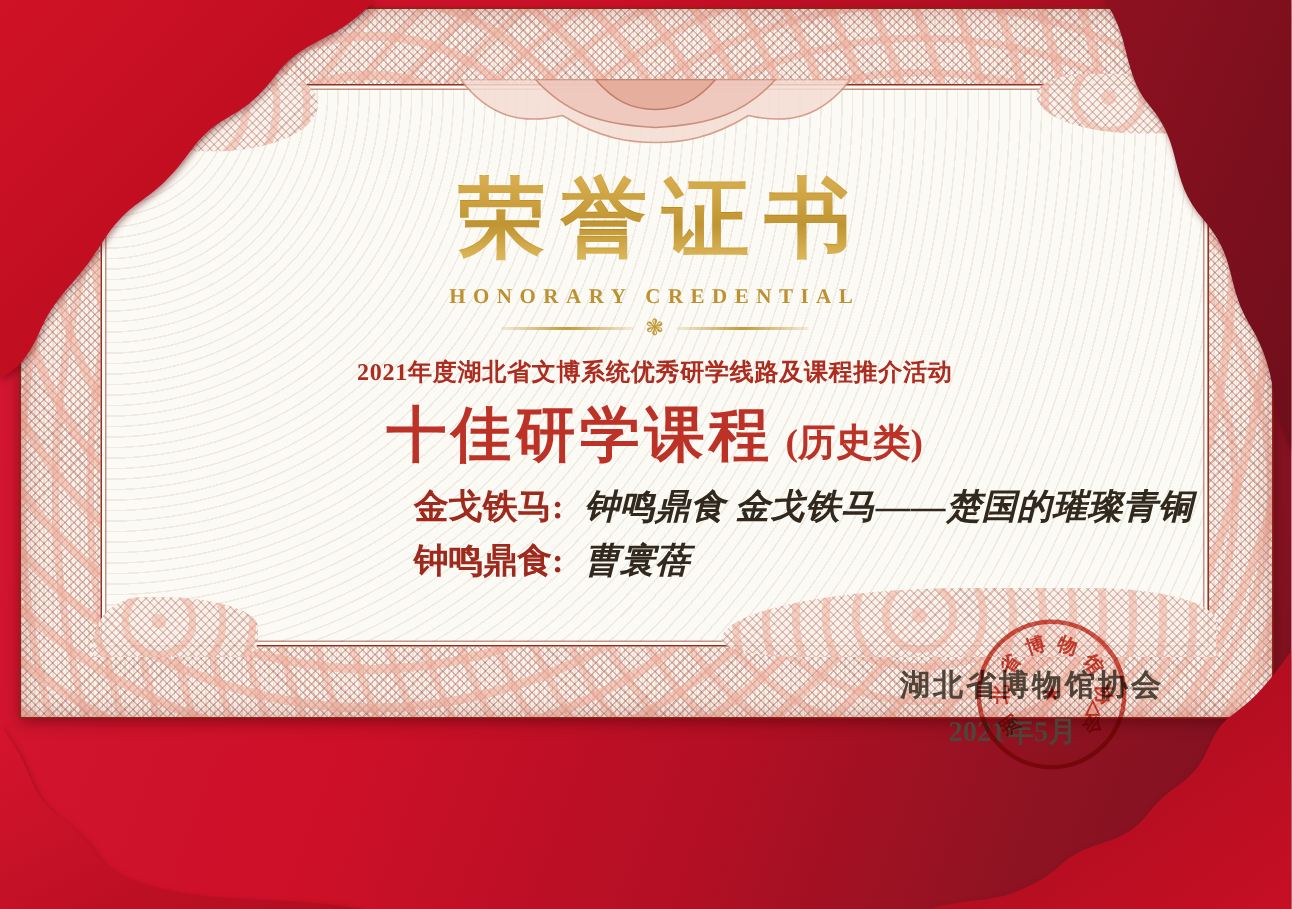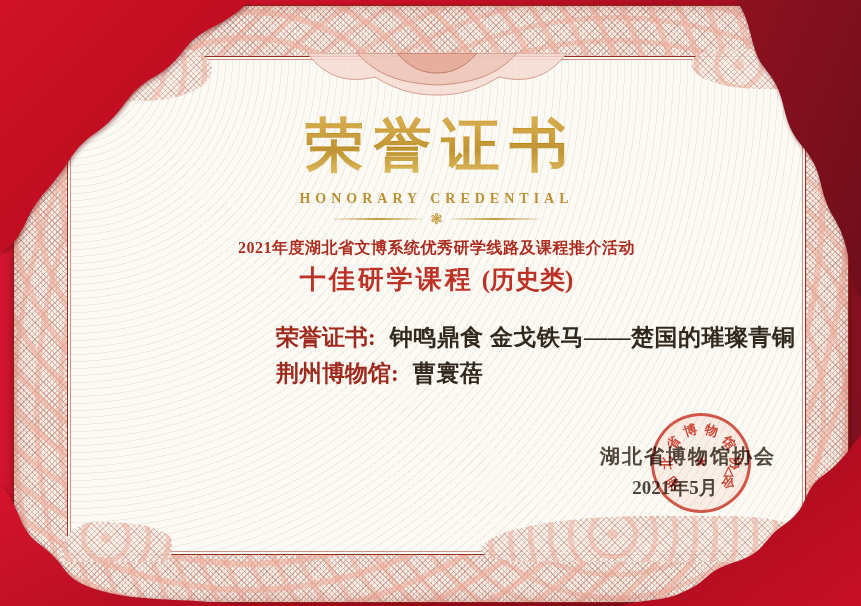--- a/index.html
+++ b/index.html
@@ -6,21 +6,21 @@
   body{
     width:861px;height:606px;overflow:hidden;
     font-family:"Liberation Serif", serif;
     background:linear-gradient(110deg,#d61834 0%,#cd1028 38%,#b30f24 62%,#8e1322 82%,#7c1120 100%);
     position:relative;
   }
   .stage{position:absolute;inset:0;}
 
   
   .certificate{
-    position:absolute;left:14px;top:6px;width:834px;height:596px;
+    position:absolute;left:14px;top:6px;width:834px;height:472px;
     background-color:#faf2ea;
     background-image:
       repeating-radial-gradient(circle at 28% 32%, rgba(238,172,154,.55) 0 6px, rgba(255,255,255,0) 6px 26px),
       repeating-radial-gradient(circle at 72% 68%, rgba(232,158,140,.4) 0 5px, rgba(255,255,255,0) 5px 23px),
       repeating-linear-gradient(45deg, rgba(146,56,42,.30) 0 1px, rgba(0,0,0,0) 1px 4px),
       repeating-linear-gradient(-45deg, rgba(146,56,42,.30) 0 1px, rgba(0,0,0,0) 1px 4px),
       repeating-linear-gradient(90deg, rgba(146,56,42,.10) 0 1px, rgba(0,0,0,0) 1px 3px);
     box-shadow:0 0 0 1px #8e2417, 0 3px 10px rgba(70,0,8,.55), inset 0 0 14px rgba(140,40,28,.35);
   }
   .lace{
@@ -57,27 +57,27 @@
   }
   .cert-subtitle{
     margin-top:6px;font-family:Liberation Serif, serif;
     font-size:14px;font-weight:bold;letter-spacing:5px;color:#bd9132;
   }
   .divider{display:flex;align-items:center;justify-content:center;margin-top:7px;gap:8px;color:#c39a3c;}
   .divider .line{width:88px;height:2px;background:linear-gradient(90deg,rgba(195,154,60,.15),#c39a3c,rgba(195,154,60,.15));}
   .divider .orn{font-size:15px;line-height:10px;}
   .event-line{margin-top:14px;font-size:16px;font-weight:bold;color:#ad2c20;letter-spacing:.5px;}
   .award-line{margin-top:3px;color:#bc3227;font-weight:bold;}
-  .award-title{font-size:26px;letter-spacing:3px;}
+  .award-title{font-size:40px;letter-spacing:3px;}
   .award-cat{font-size:25px;margin-left:4px;}
 
   .fields{position:absolute;left:208px;top:268px;text-align:left;}
   .field-row{display:flex;margin-bottom:10px;font-size:23px;font-weight:bold;line-height:26px;}
   .field-label{color:#9e2a1e;margin-right:14px;white-space:nowrap;}
-  .field-value{color:#31281e;letter-spacing:.5px;white-space:nowrap;}
+  .field-value{color:#31281e;letter-spacing:.5px;white-space:nowrap;font-style:italic;}
 
   .sign-block{position:absolute;left:505px;top:386px;width:230px;text-align:center;color:#4f453a;}
   .issuer{font-size:20px;letter-spacing:2px;font-weight:bold;}
   .sign-date{font-size:19px;margin-top:5px;margin-right:26px;font-weight:bold;}
 
   
   .seal{
     position:absolute;left:583px;top:356px;width:94px;height:94px;border-radius:50%;
     border:3px solid rgba(206,64,48,.85);
     background:radial-gradient(circle, rgba(235,110,90,.08) 55%, rgba(235,110,90,.16) 100%);
@@ -133,25 +133,25 @@
 
         <div class="event-line">2021年度湖北省文博系统优秀研学线路及课程推介活动</div>
 
         <div class="award-line">
           <span class="award-title">十佳研学课程</span>
           <span class="award-cat">(历史类)</span>
         </div>
 
         <div class="fields">
           <div class="field-row">
-            <span class="field-label">荣誉证书:</span>
+            <span class="field-label">金戈铁马:</span>
             <span class="field-value">钟鸣鼎食 金戈铁马——楚国的璀璨青铜</span>
           </div>
           <div class="field-row">
-            <span class="field-label">荆州博物馆:</span>
+            <span class="field-label">钟鸣鼎食:</span>
             <span class="field-value">曹寰蓓</span>
           </div>
         </div>
 
         <div class="sign-block">
           <div class="issuer">湖北省博物馆协会</div>
           <div class="sign-date">2021年5月</div>
         </div>
 
         <div class="seal seal-ring">

